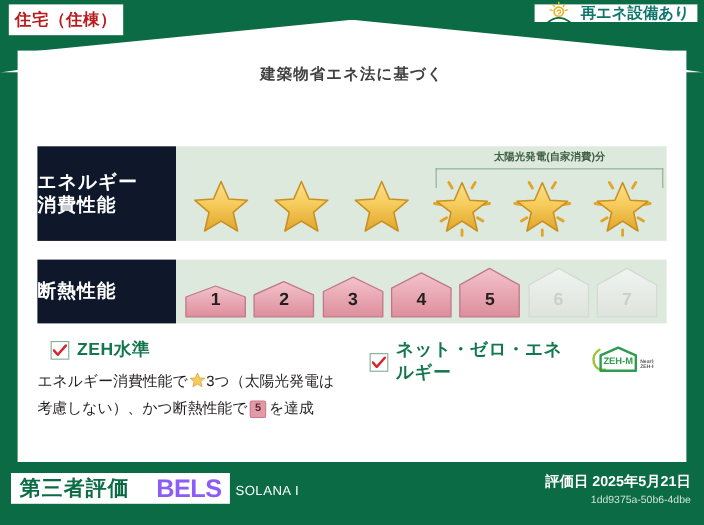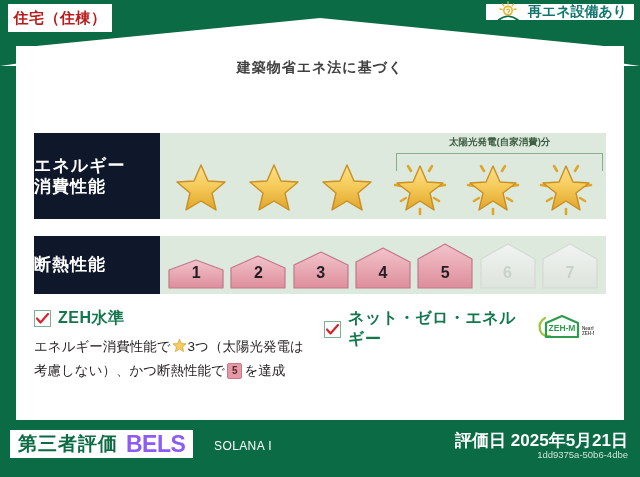--- a/index.html
+++ b/index.html
@@ -203,20 +203,21 @@
     display: flex;
   }
   .note-col { flex: 1 1 0; padding-right: 12px; box-sizing: border-box; }
   .note-col.right { border-left: none; padding-left: 8px; }
 
   .note-head {
     display: flex;
     align-items: center;
     gap: 7px;
     margin-bottom: 7px;
+    margin-left: 12px;
   }
   .check-box {
     width: 17px; height: 17px;
     border: 1.5px solid #7fae92;
     background: #fff;
     display: flex;
     align-items: center;
     justify-content: center;
     flex: 0 0 17px;
     box-sizing: border-box;
@@ -258,36 +259,36 @@
     background: #0b6b44;
   }
   .bels-box {
     position: absolute;
     left: 10px; top: 10px;
     height: 28px;
     background: #ffffff;
     display: flex;
     align-items: center;
     padding: 0 8px;
-    gap: 8px;
+    gap: 24px;
   }
   .bels-jp { color: #0b6b44; font-weight: bold; font-size: 19px; letter-spacing: 1px; }
   .bels-en { color: #8b5cf6; font-weight: bold; font-size: 23px; letter-spacing: -.5px; }
   .bldg-name {
     position: absolute;
     left: 214px; top: 19px;
     color: #ffffff;
     font-size: 12px;
     letter-spacing: .4px;
   }
   .eval-date {
     position: absolute;
     right: 12px; top: 9px;
     color: #ffffff;
-    font-size: 17px;
+    font-size: 13px;
     font-weight: bold;
   }
   .eval-id {
     position: absolute;
     right: 12px; top: 29px;
     color: #cfe3d6;
     font-size: 9.5px;
     text-align: right;
     font-family: "Liberation Sans", "DejaVu Sans", sans-serif;
   }

